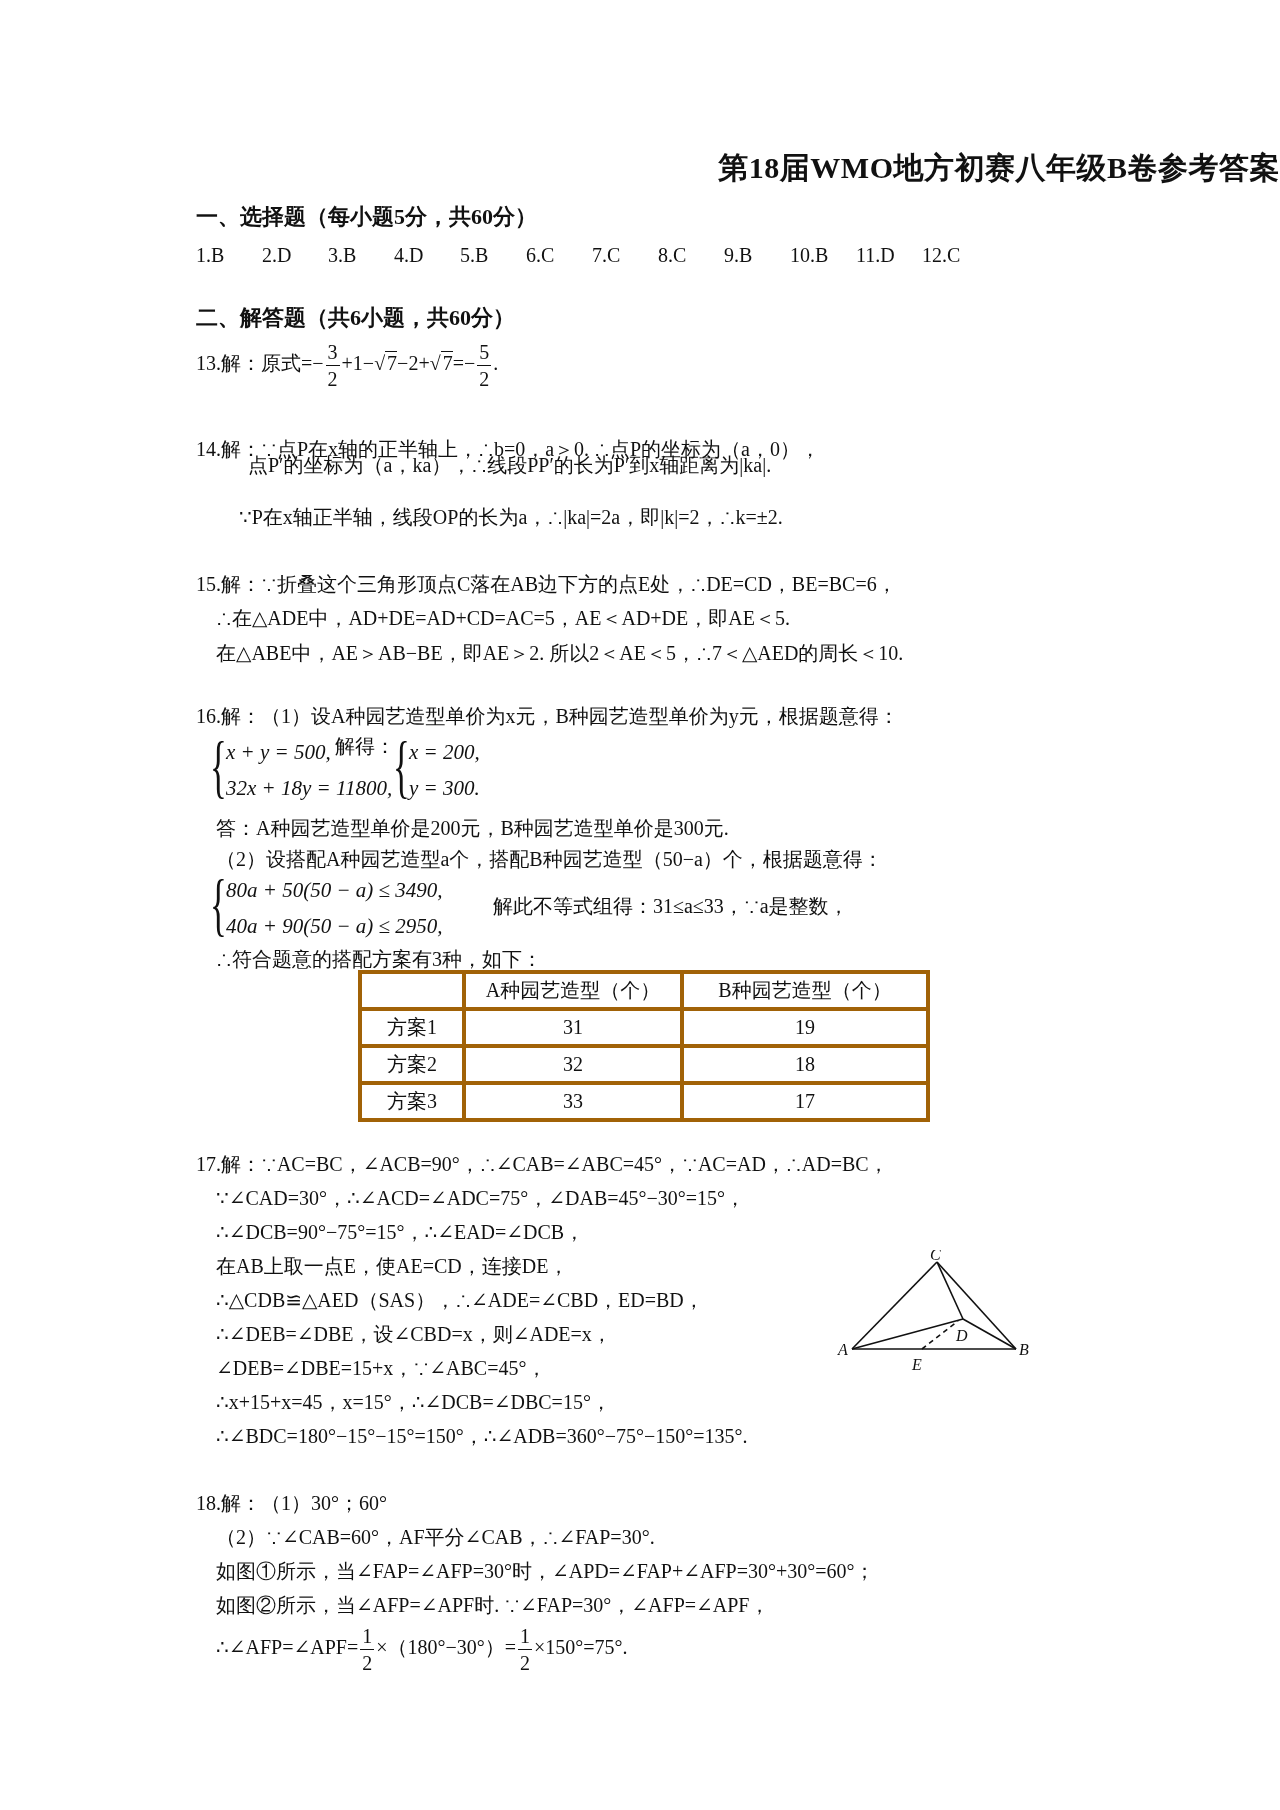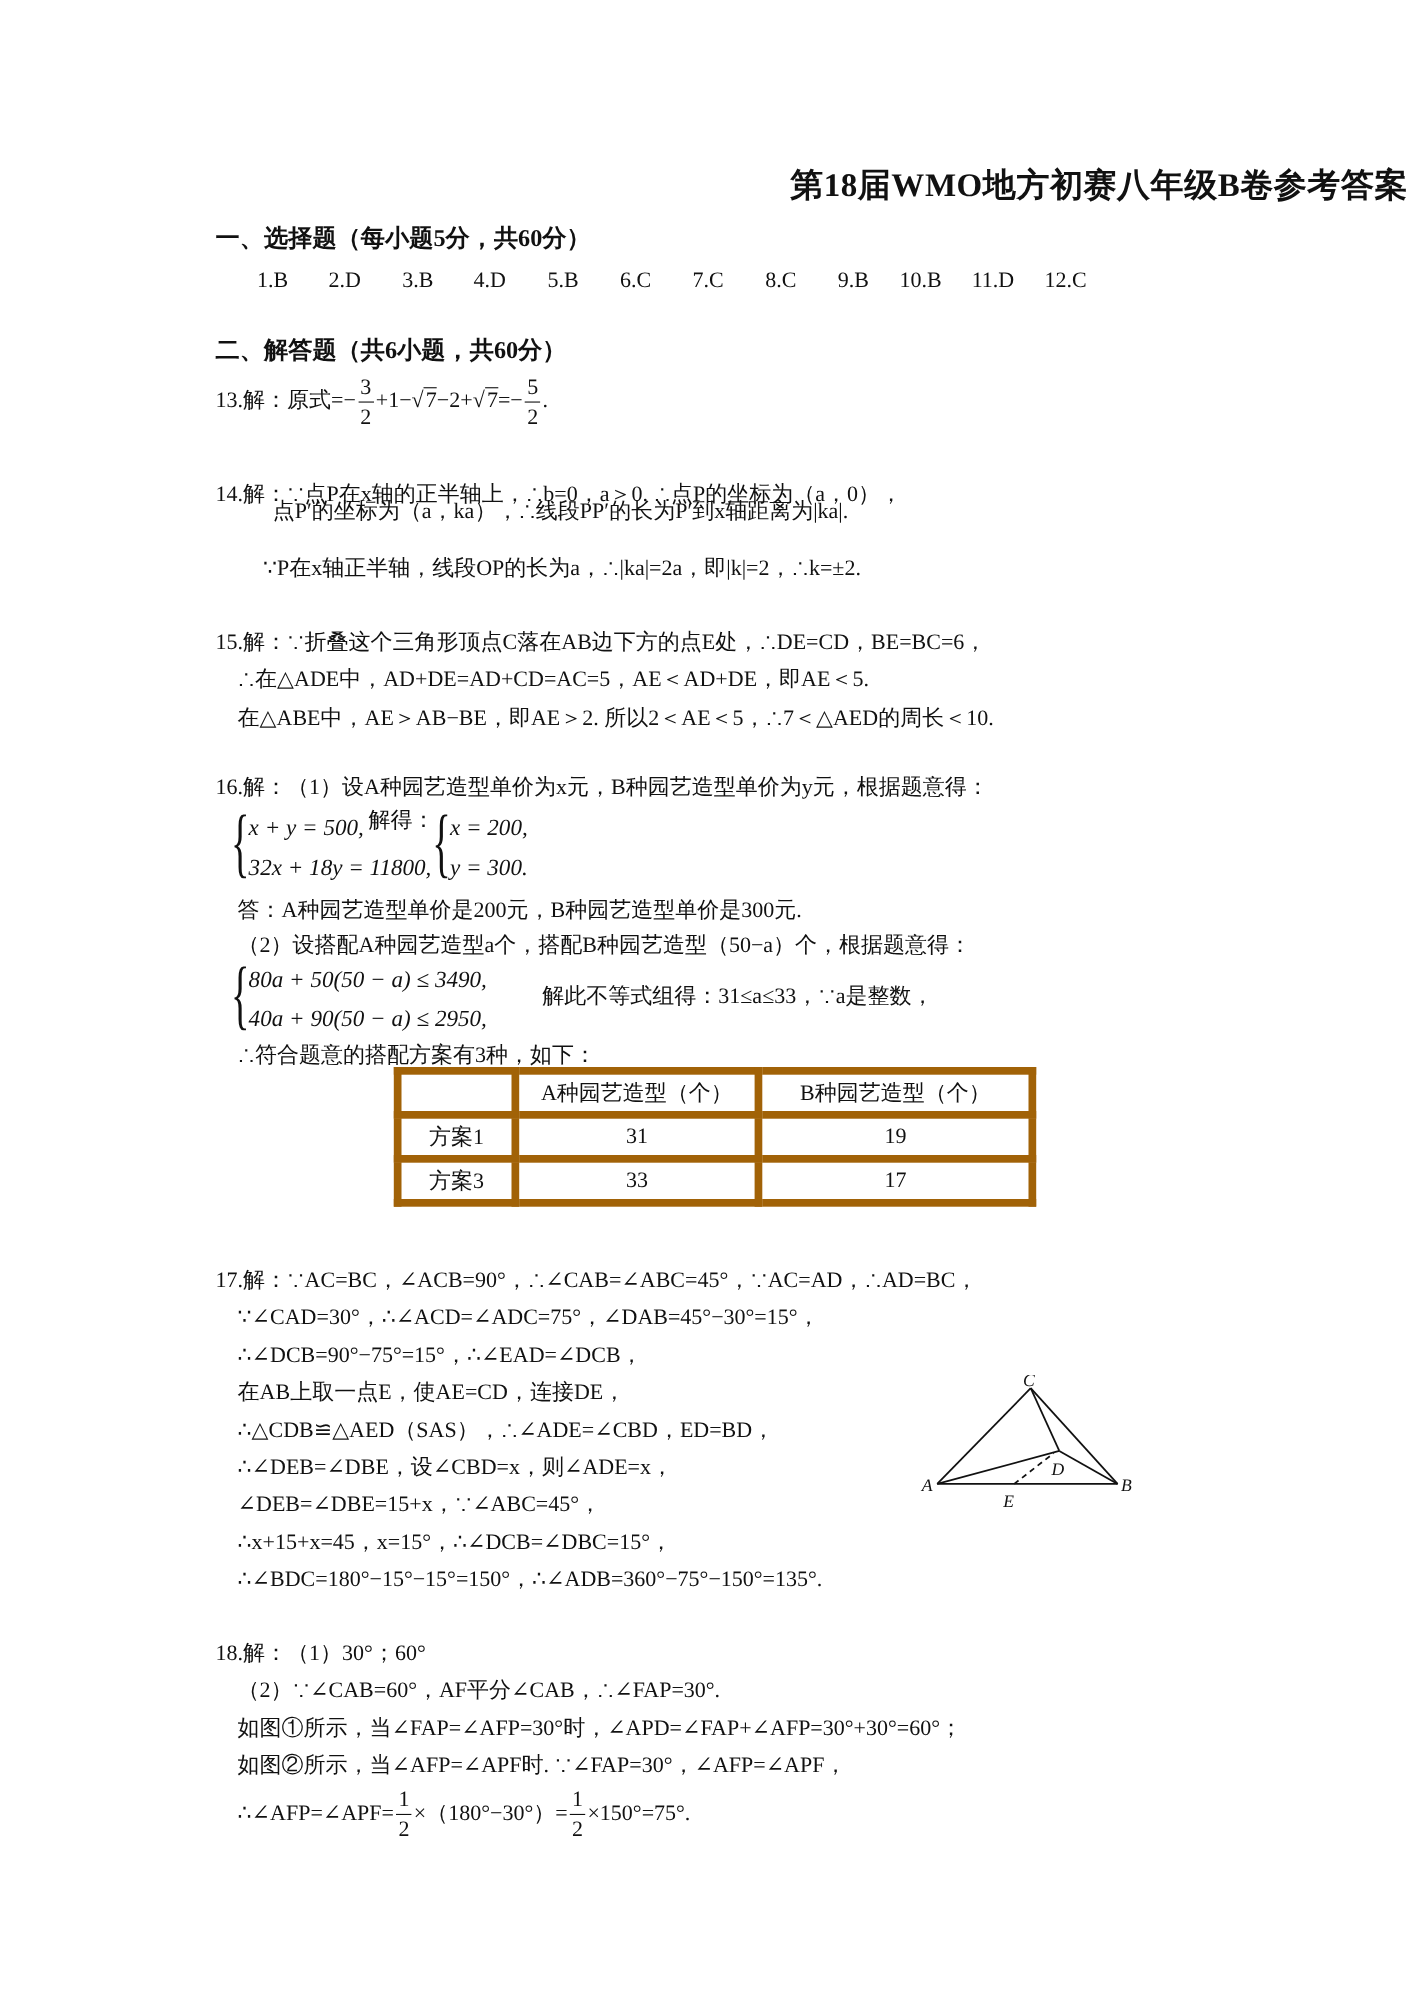--- a/index.html
+++ b/index.html
@@ -3,29 +3,29 @@
 <meta charset="utf-8">
 <style>
   html, body { margin:0; padding:0; background:#ffffff; }
   body { width:1280px; height:1810px; position:relative; overflow:hidden;
          font-family:"Liberation Serif","DejaVu Serif",serif; color:#111; }
   .ln { position:absolute; left:196px; font-size:20px; line-height:26px; white-space:nowrap; }
   .ind { left:216px; }
   .title { position:absolute; top:148px; left:0; width:1280px; text-align:right;
            font-size:30px; font-weight:bold; letter-spacing:0.5px; }
   .sec { font-weight:bold; font-size:22px; }
-  .answers span { display:inline-block; width:66px;text-align:right; }
+  .answers span { display:inline-block; width:66px; }
   .frac { display:inline-block; vertical-align:middle; text-align:center; margin:0 2px; line-height:1; }
   .frac .num { display:block; padding:0 2px 3px; border-bottom:1px solid #111; }
   .frac .den { display:block; padding-top:3px; }
   .sqrt { border-top:1px solid #111; padding-left:2px; }
   .sys { position:absolute; font-size:21px; line-height:36px; font-style:italic; }
   .brace { position:absolute; font-size:70px; font-weight:100; line-height:1; font-style:normal; transform:scaleX(0.5); transform-origin:left; }
   table.plan { position:absolute; left:358px; top:970px; border-collapse:collapse; font-size:20px; }
-  table.plan td { border:7px solid #a16207; height:33px; text-align:center; padding:0 8px; }
+  table.plan td { border:4px solid #a16207; height:33px; text-align:center; padding:0 8px; }
   svg.fig { position:absolute; left:830px; top:1250px; }
 </style>
 </head>
 <body>
 
 <div>
 
   <div class="title">第18届WMO地方初赛八年级B卷参考答案</div>
 
   <div class="ln sec" style="top:204px;">一、选择题（每小题5分，共60分）</div>
@@ -79,20 +79,25 @@
       <td style="width:84px;"></td>
       <td style="width:198px;" class="it-first">A种园艺造型（个）</td>
       <td style="width:226px;">B种园艺造型（个）</td>
     </tr>
     <tr>
       <td>方案1</td>
       <td>31</td>
       <td>19</td>
     </tr>
     <tr>
+      <td>方案2</td>
+      <td>32</td>
+      <td>18</td>
+    </tr>
+    <tr>
       <td>方案3</td>
       <td>33</td>
       <td>17</td>
     </tr>
   </tbody>
     </table>
 
   <div class="ln" style="top:1151px;">17.解：∵AC=BC，∠ACB=90°，∴∠CAB=∠ABC=45°，∵AC=AD，∴AD=BC，</div>
   <div class="ln ind" style="top:1185px;">∵∠CAD=30°，∴∠ACD=∠ADC=75°，∠DAB=45°−30°=15°，</div>
   <div class="ln ind" style="top:1219px;">∴∠DCB=90°−75°=15°，∴∠EAD=∠DCB，</div>

